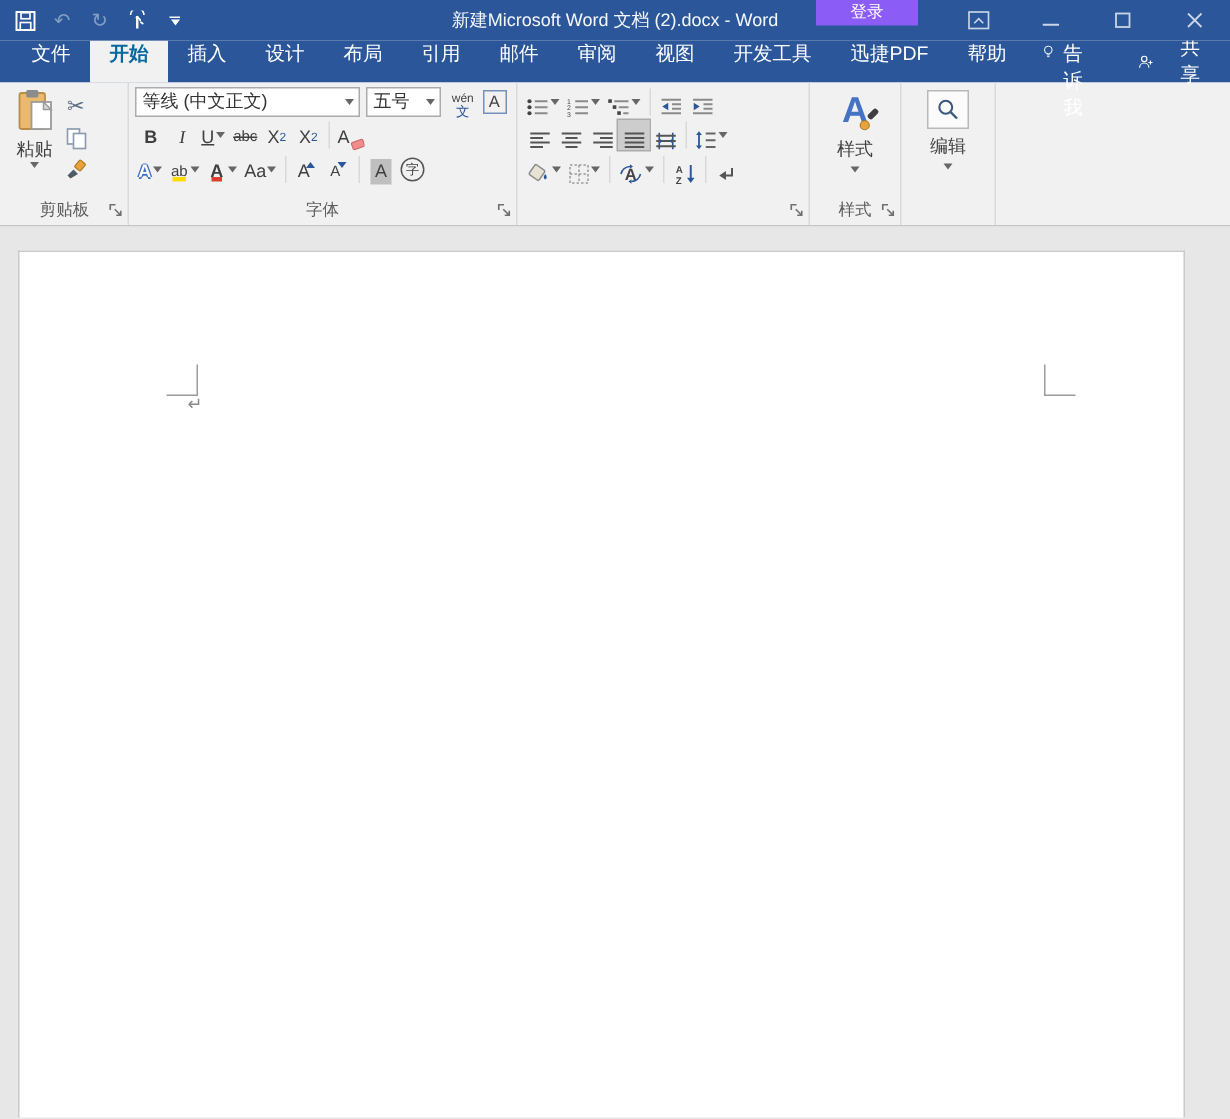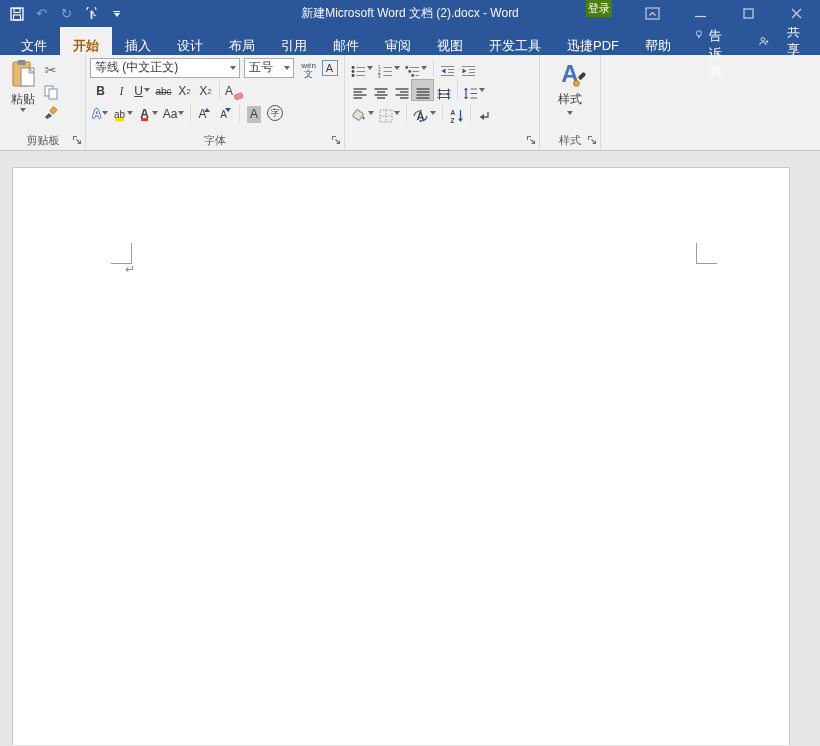--- a/index.html
+++ b/index.html
@@ -8,27 +8,27 @@
 
   
   .titlebar{height:27px;background:#2b579a;display:flex;align-items:center;position:relative;color:#fff}
   .qat{display:flex;align-items:center;padding-left:4px;z-index:2}
   .qbtn{width:25px;height:25px;display:flex;align-items:center;justify-content:center;font-size:13px;color:#fff}
   .dim{opacity:.42}
   .qat-caret{display:flex;flex-direction:column;align-items:center;gap:1px}
   .qat-caret .bar{width:7px;height:1px;background:#fff}
   .title{position:absolute;left:0;right:0;top:0;height:27px;line-height:27px;text-align:center;font-size:12px;color:#f5f8fc;pointer-events:none}
   .tb-right{margin-left:auto;display:flex;align-items:flex-start;height:27px;z-index:2}
-  .signin{height:17px;padding:0 2px;font-size:11px;line-height:17px;background:#4d7c0f;color:#fff;margin-right:16px}
+  .signin{height:17px;padding:0 23px;font-size:11px;line-height:17px;background:#8b5cf6;color:#fff;margin-right:16px}
   .winbtn{width:48px;height:27px;display:flex;align-items:center;justify-content:center;opacity:.75}
 
   
   .tabbar{height:28px;background:#2b579a;display:flex;align-items:stretch;padding-left:8px;color:#fff}
-  .tab{padding:0 13px;display:flex;align-items:flex-end;font-size:13px;white-space:nowrap}
-  .tab.active{background:#f1f1f1;color:#a16207;font-weight:bold}
+  .tab{padding:0 13px;display:flex;align-items:flex-start;font-size:13px;white-space:nowrap}
+  .tab.active{background:#f1f1f1;color:#0369a1;font-weight:bold}
   .tellme{display:flex;align-items:flex-start;gap:6px;padding:0 11px;font-size:13px}
   .share{margin-left:auto;display:flex;align-items:center;gap:18px;padding:0 15px;font-size:13px}
 
   
   .ribbon{height:95px;background:#f1f1f1;border-bottom:1px solid #c6c6c6;display:flex;align-items:stretch;padding-left:1px}
   .group{display:flex;flex-direction:column;position:relative;border-right:1px solid #dadada;padding:2px 3px 0}
   .rrow{display:flex;align-items:center;height:22px;padding:0 1px}
   .grouplabel{margin-top:auto;font-size:11px;color:#5c5c5c;text-align:center;height:17px;line-height:14px;padding:0 14px;white-space:nowrap}
   .launcher{position:absolute;right:3px;bottom:5px;width:10px;height:10px;display:flex}
   .ib{display:inline-flex;align-items:flex-end;justify-content:center;min-width:17px;height:20px;padding:0 2px;color:#404040;font-size:12px;line-height:17px;position:relative}
@@ -484,20 +484,33 @@
     </div>
     <div class="grouplabel">样式</div>
     <div class="launcher">
       <svg width="10" height="10" viewBox="0 0 10 10">
         <path d="M1.5 5 V1.5 H5" fill="none" stroke="#707070" stroke-width="1.1"></path>
         <path d="M4.5 4.5 L8.5 8.5 M8.5 5.5 V8.5 H5.5" fill="none" stroke="#707070" stroke-width="1.1"></path>
       </svg>
     </div>
   </div>
 
+  <div class="group" style="width:56px;border-right:1px solid #dadada">
+    <div class="bigbtn">
+      <span class="iconbox">
+        <svg width="16" height="16" viewBox="0 0 16 16">
+          <circle cx="6.5" cy="6.5" r="4.3" fill="none" stroke="#3b5a7f" stroke-width="1.4"></circle>
+          <path d="M9.8 9.8 L14 14" stroke="#3b5a7f" stroke-width="1.6"></path>
+        </svg>
+      </span>
+      <span class="blabel">编辑</span>
+      <span class="ca"></span>
+    </div>
+    <div class="grouplabel"></div>
+  </div>
 
   <div style="flex:1"></div>
 </div>
 
 <div class="docarea">
   <div class="page">
     <div class="cmark-tl"></div>
     <div class="cmark-tr"></div>
     <div class="pmark">↵</div>
   </div>

